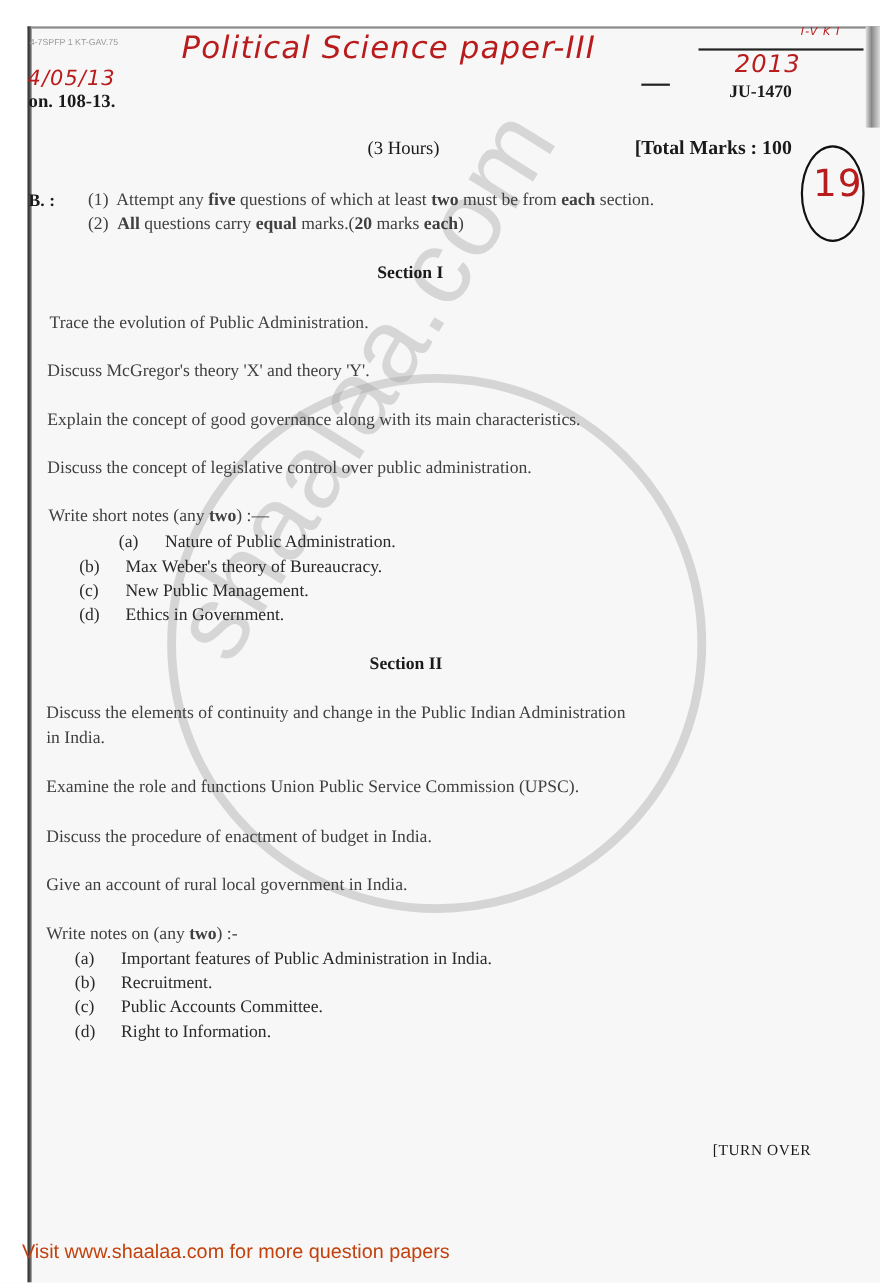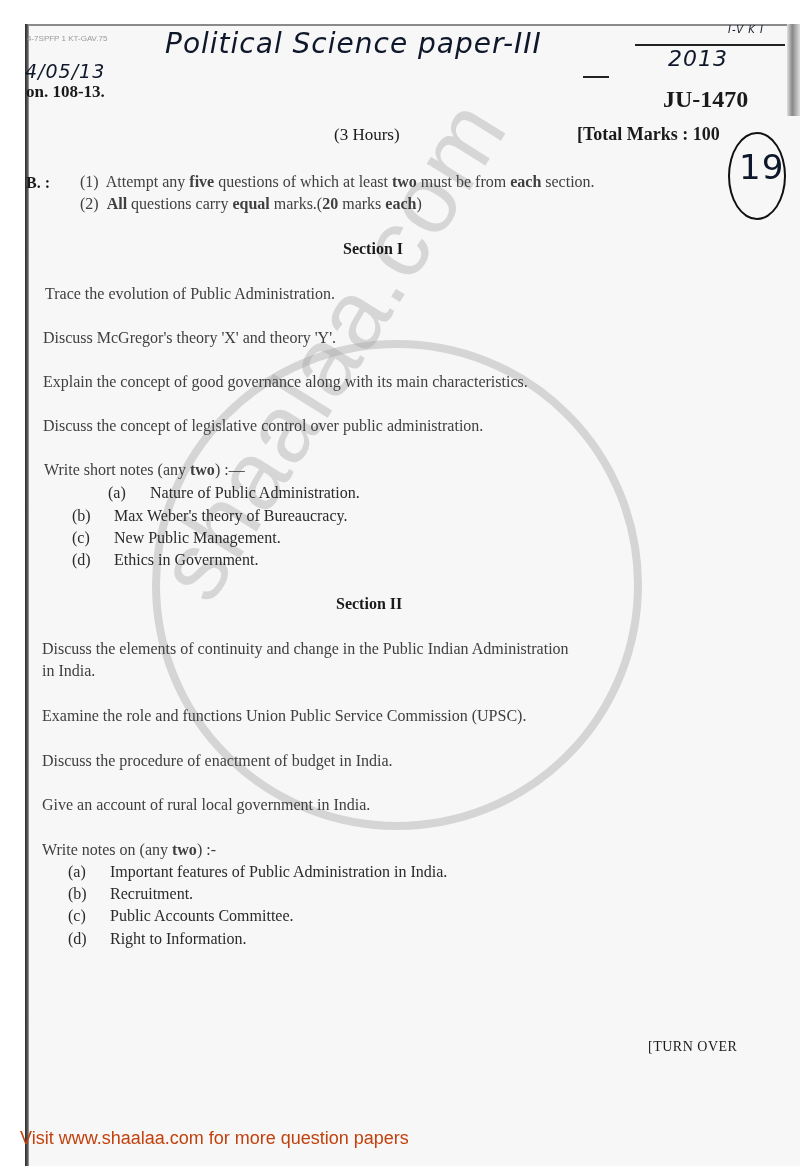--- a/index.html
+++ b/index.html
@@ -16,21 +16,21 @@
     }
     .left-edge {
       position: absolute; left: 25px; top: 24px; width: 4px; height: 1142px;
       background: linear-gradient(to right, #2a2a2a, #555 60%, #aaa);
     }
     .right-tab {
       position: absolute; left: 787px; top: 24px; width: 13px; height: 92px;
       background: linear-gradient(to right, #e0e0e0, #888 40%, #ddd);
     }
     .abs { position: absolute; white-space: nowrap; }
-    .hand { font-family: "DejaVu Sans", sans-serif; font-style: italic; font-weight: normal; color: #0f172a; letter-spacing: 1px; }
+    .hand { font-family: "DejaVu Sans", sans-serif; font-style: italic; font-weight: normal; color: #b91c1c; letter-spacing: 1px; }
     .faint { color: #9a9a9a; font-size: 8px; font-family: "Liberation Sans", sans-serif; }
     .bold { font-weight: bold; }
     .q { font-size: 16px; color: #404040; }
     .sub { font-size: 16px; color: #2a2a2a; }
     .sub .lbl { display: inline-block; width: 42px; }
     .section-title { font-size: 16px; font-weight: bold; }
     .watermark {
       position: absolute; left: 152px; top: 340px; width: 490px; height: 490px;
       border: 8px solid rgba(170,170,170,0.45); border-radius: 50%; box-sizing: border-box;
     }
@@ -59,21 +59,21 @@
 <div class="watermark-text">shaalaa.com</div>
 
 <div class="abs faint" style="left:27px; top:34px;">4-7SPFP 1 KT-GAV.75</div>
 <div class="abs hand" style="left:25px; top:60px; font-size:19px;">4/05/13</div>
 <div class="abs bold" style="left:26px; top:82px; font-size:17px;">on. 108-13.</div>
 <div class="abs hand" style="left:165px; top:27px; font-size:28px;">Political Science paper-III</div>
 <div class="abs" style="left:583px; top:76px; width:26px; height:2px; background:#222;"></div>
 <div class="abs hand" style="left:680px; top:24px; font-size:10px;margin-left:48px;">I-V K I</div>
 <div class="abs" style="left:635px; top:44px; width:150px; height:2px; background:#222;"></div>
 <div class="abs hand" style="left:668px; top:46px; font-size:22px;">2013</div>
-<div class="abs bold" style="left:663px; top:86px; font-size:24px;">JU-1470</div>
+<div class="abs bold" style="left:663px; top:75px; font-size:16px;">JU-1470</div>
 
 <div class="abs" style="left:334px; top:125px; font-size:17px;">(3 Hours)</div>
 <div class="abs bold" style="left:577px; top:124px; font-size:18px;">[Total Marks : 100</div>
 <div class="circle-mark"></div>
 <div class="abs hand" style="left:739px; top:147px; font-size:34px; font-style:normal;">19</div>
 
 <div class="abs bold" style="left:26px; top:174px; font-size:16px;">B. :</div>
 <div class="abs q" style="left:80px; top:173px;">
   <span>(1)</span>&nbsp;
   <span>Attempt any </span><b>five</b><span> questions of which at least </span><b>two</b><span> must be from </span><b>each</b><span> section.</span>

